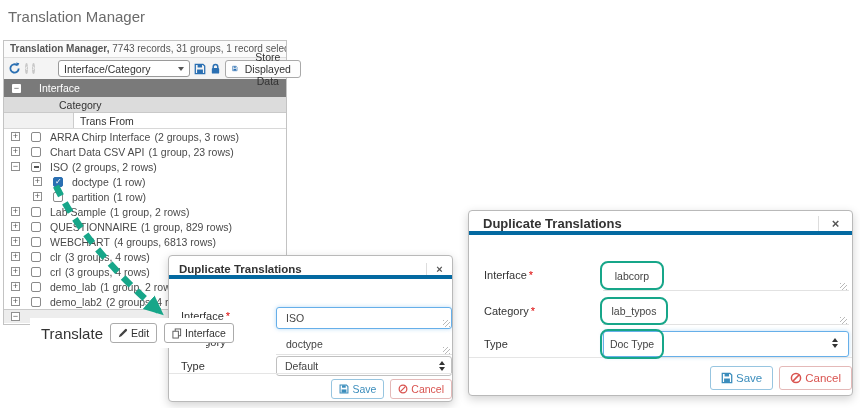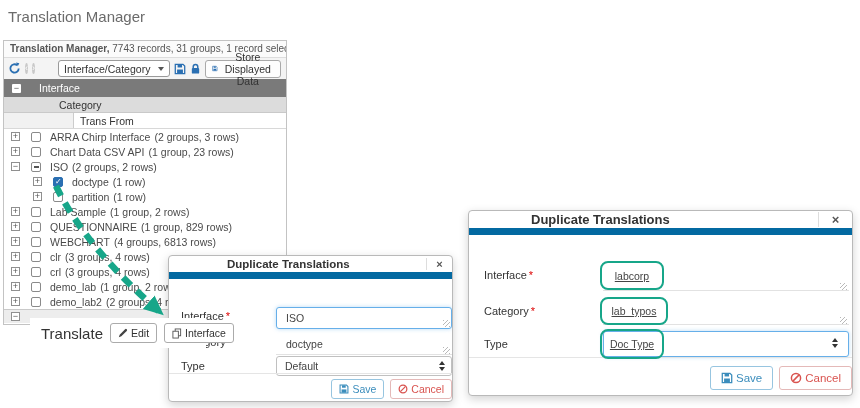--- a/index.html
+++ b/index.html
@@ -14,21 +14,21 @@
   #grid { position:absolute; left:3px; top:40px; width:284px; height:285px;
           border:1px solid #c3c3c3; background:#fff; z-index:1; }
   .info-bar { height:17px; background:#fbfbfb; border-bottom:1px solid #ddd;
               font-size:10px; color:#555; padding:2px 6px; white-space:nowrap; overflow:hidden; }
   .toolbar { height:21px; background:#f4f4f4; display:flex; align-items:center;
              padding:0 4px; gap:4px; }
   .icon-btn { display:flex; align-items:center; justify-content:center; cursor:pointer; }
   .nav-circle { width:11px; height:11px; border-radius:50%; background:#c9c9c9; color:#fff;
                 font-size:9px; line-height:10px; text-align:center; }
   .tb-select { height:17px; border:1px solid #9a9a9a; border-radius:3px; background:#fff;
-               font-size:10.5px; color:#333; display:flex; align-items:center; gap:8px;
+               font-size:10.5px; color:#333; display:flex; align-items:center; gap:28px;
                padding:0 5px; margin-left:19px; }
   .caret-down { width:0; height:0; border-left:3.5px solid transparent;
                 border-right:3.5px solid transparent; border-top:4.5px solid #555; }
   .store-btn { margin-left:auto; margin-right:2px; height:18px; border:1px solid #a9a9a9;
                border-radius:3px; background:#fdfdfd; display:flex; align-items:center;
                gap:4px; padding:0 6px; font-size:10.5px; color:#333; }
   .bar1 { height:18px; background:#7a7a7a; color:#fff; display:flex; align-items:center;
           padding-left:8px; font-size:10.5px; }
   .bar1 .hdr-collapse { width:9px; height:9px; background:#fff; border-radius:1px;
           color:#555; font-size:9px; line-height:8px; text-align:center; margin-right:18px; }
@@ -65,21 +65,21 @@
   .translate-label { font-size:15px; color:#333; }
   .gbtn { height:20px; border:1px solid #ababab; border-radius:3px; background:#fff;
           font-size:10.5px; color:#333; display:inline-flex; align-items:center;
           gap:3px; padding:0 7px; font-family:"Liberation Sans",sans-serif; cursor:pointer; }
 
   
   .dialog { position:absolute; background:#fff; border:1px solid #b9b9b9; border-radius:4px;
             box-shadow:0 3px 10px rgba(0,0,0,.18); z-index:5; overflow:hidden; }
   #dialog1 { left:168px; top:255px; width:285px; height:147px; }
   #dialog2 { left:468px; top:210px; width:385px; height:186px; }
-  .dhead { border-bottom:7px solid #0369a1; display:flex; align-items:center;padding-left:48px; }
+  .dhead { border-bottom:4px solid #0369a1; display:flex; align-items:flex-end; }
   .dtitle { font-weight:bold; color:#333; display:flex; align-items:center; }
   #dialog1 .dhead { height:23px; } #dialog1 .dtitle { font-size:11.5px; padding-left:10px; }
   #dialog2 .dhead { height:24px; } #dialog2 .dtitle { font-size:13px; padding-left:14px; }
   .dclose { margin-left:auto; border-left:1px solid #ddd; display:flex; align-items:center;
             justify-content:center; color:#555; font-weight:bold; cursor:pointer; }
   #dialog1 .dclose { width:26px; font-size:11px; }
   #dialog2 .dclose { width:34px; font-size:13px; }
   .dbody { position:absolute; left:0; right:0; }
   .dlabel { position:absolute; font-size:11px; color:#333; }
   .req { color:#dd0000; margin-left:2px; }
@@ -104,21 +104,21 @@
               font-family:"Liberation Sans",sans-serif; }
   .cancel-btn { border:1px solid #e4b9b8; color:#d9534f; background:#fff; border-radius:3px;
               display:inline-flex; align-items:center; gap:3px; cursor:pointer;
               font-family:"Liberation Sans",sans-serif; }
   #dialog1 .save-btn, #dialog1 .cancel-btn { height:20px; font-size:10.5px; padding:0 7px; }
   #dialog2 .save-btn, #dialog2 .cancel-btn { height:24px; font-size:11.5px; padding:0 10px; }
 
   
   .hl { position:absolute; border:2px solid #17a689; border-radius:8px; z-index:8;
         display:flex; align-items:center; justify-content:center;
-        font-size:10.5px; color:#444; background:transparent;text-decoration:underline; }
+        font-size:10.5px; color:#444; background:transparent; }
 
   
   #arrow-svg { position:absolute; left:0; top:0; width:860px; height:408px;
                z-index:30; pointer-events:none; }
 </style>
 </head>
 <body>
 <div id="stage">
 
   <div id="page-title">Translation Manager</div>

